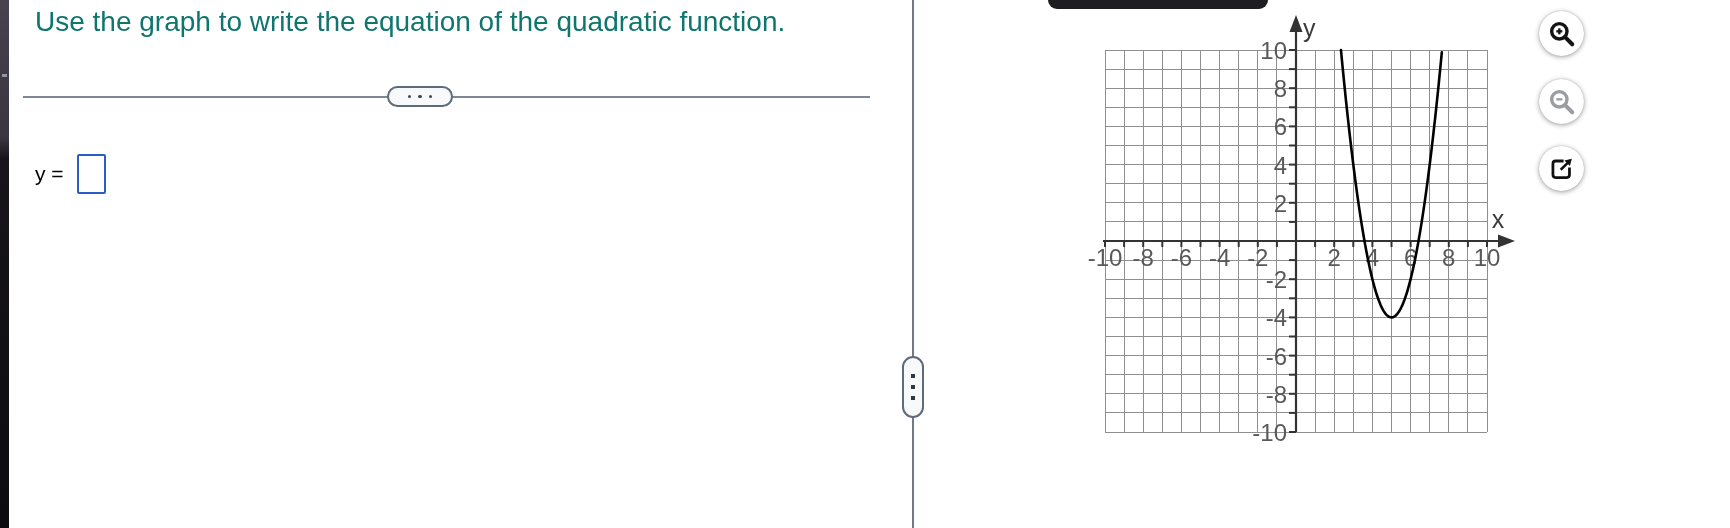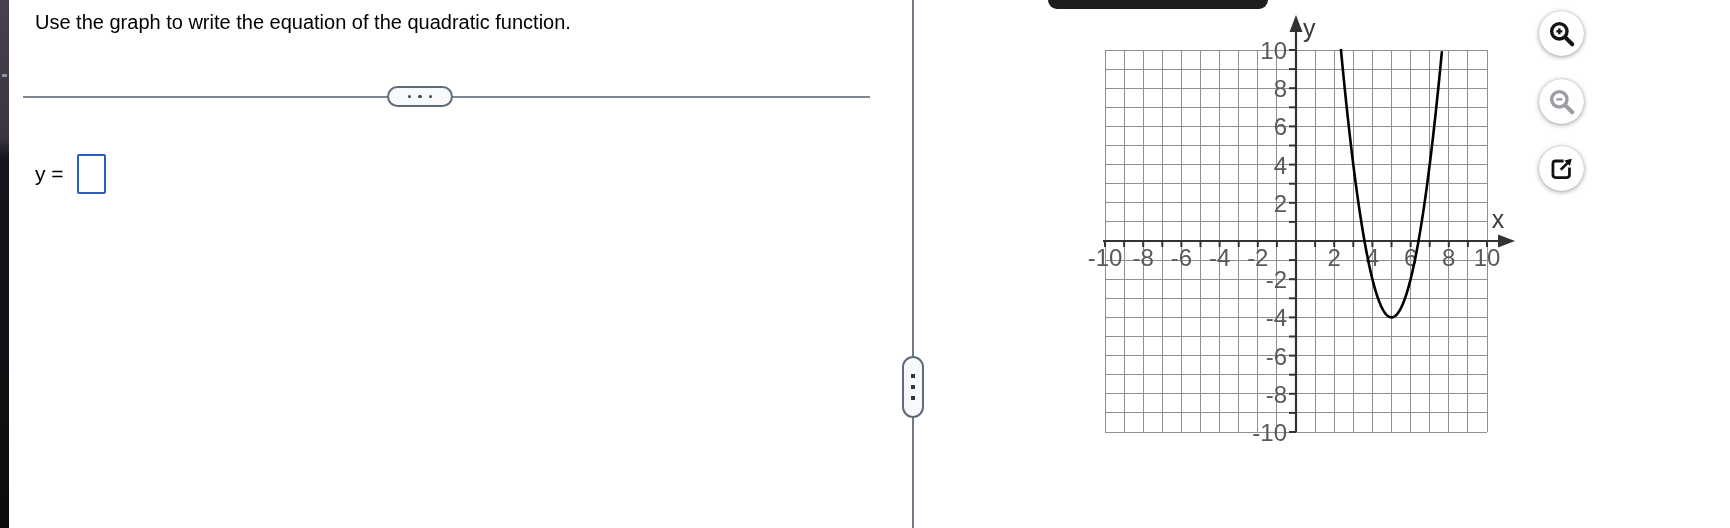--- a/index.html
+++ b/index.html
@@ -8,21 +8,21 @@
     background:#ffffff;font-family:"Liberation Sans",sans-serif;
   }
   
   .left-strip{
     position:absolute;left:0;top:0;width:9px;height:528px;
     background:linear-gradient(180deg,#474150 0%,#3b3540 26%,#17151b 30%,#0c0c0e 100%);
   }
   .strip-dash{position:absolute;left:2px;top:74px;width:5px;height:3px;background:#8f949e}
   
   .question-title{
-    position:absolute;left:35px;top:8px;font-size:20px;line-height:28px;color:#000000;
+    position:absolute;left:35px;top:8px;font-size:28px;line-height:28px;color:#0f766e;
   }
   .h-divider{position:absolute;left:23px;top:96px;width:847px;height:2px;background:#7e8894}
   .h-pill{
     position:absolute;left:387px;top:86px;width:66px;height:21px;box-sizing:border-box;
     border:2px solid #5f6b7b;border-radius:12px;background:#f8f9fb;
     display:flex;align-items:center;justify-content:center;gap:7px;cursor:pointer;padding:0;
   }
   .h-pill .dot{width:3.5px;height:3.5px;border-radius:50%;background:#3e4652}
   .answer-label{position:absolute;left:35px;top:162px;font-size:21px;color:#000}
   .answer-input{

